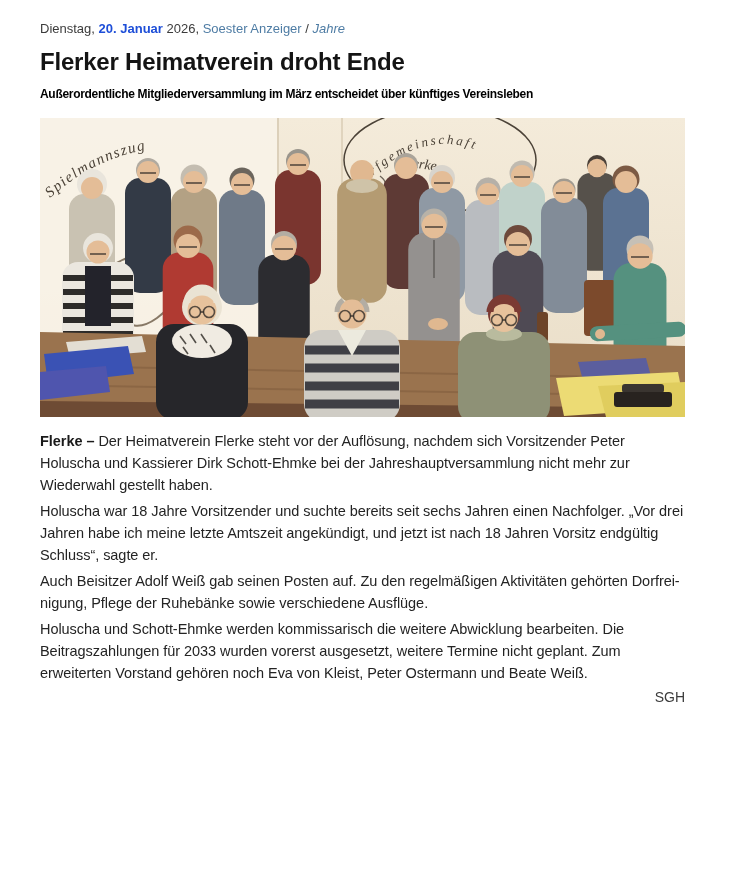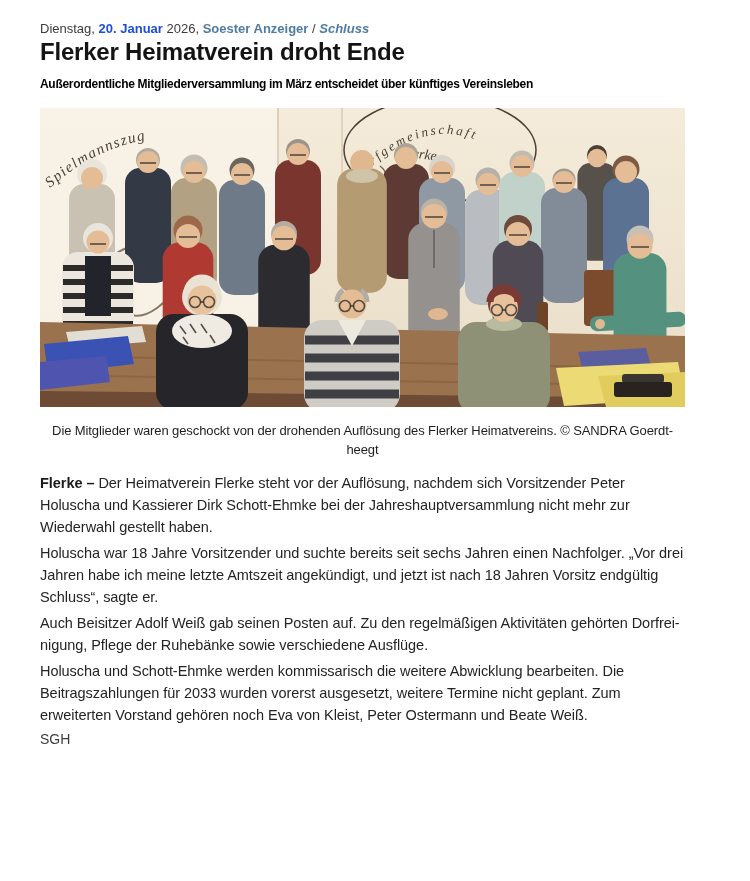--- a/index.html
+++ b/index.html
@@ -1,46 +1,46 @@
 <!DOCTYPE html>
 <html lang="de"><head>
 <meta charset="utf-8">
 <style>
   html,body{margin:0;padding:0;background:#ffffff;}
   body{width:750px;font-family:"Liberation Sans",sans-serif;color:#222;}
   .page{padding:21px 65px 4px 40px;width:645px;}
   .dateline{font-size:13px;line-height:16px;color:#3b3b3b;letter-spacing:0;}
   .dateline .b{font-weight:bold;color:#1d4ed8;}
-  .lnk{color:#4e7ca4;cursor:pointer;font-weight:bold;}
+  .lnk{color:#4e7ca4;cursor:pointer;}
   .lnk.it{font-style:italic;}
-  h1{font-size:24px;line-height:30px;margin:0 0 0;color:#141414;letter-spacing:-0.2px;font-weight:bold;}
+  h1{font-size:24px;line-height:30px;margin:10px 0 0;color:#141414;letter-spacing:-0.2px;font-weight:bold;}
   h2{font-size:12px;line-height:25px;margin:5px 0 0;color:#000000;letter-spacing:-0.3px;font-weight:bold;}
   .photo{margin-top:11px;width:645px;height:299px;overflow:hidden;}
   .photo svg{display:block;}
   .caption{margin-top:14px;font-size:13px;line-height:19px;color:#1e1e1e;text-align:center;letter-spacing:-0.1px;}
   .bodytext{margin-top:13px;font-size:14.5px;line-height:22px;color:#242424;letter-spacing:-0.05px;}
   .bodytext p{margin:0 0 4px;}
   .bodytext .lead{font-weight:bold;color:#1a1a1a;}
-  .initials{text-align:left;font-size:14px;line-height:18px;color:#3c3c3c;margin-top:2px;}
+  .initials{text-align:right;font-size:14px;line-height:18px;color:#3c3c3c;margin-top:2px;}
   
   .walltxt{fill:#4b4237;font-family:"Liberation Serif",serif;font-style:italic;}
   .gl{stroke:#2f2a26;stroke-width:1.6;opacity:.78;}
 </style>
 </head>
 <body>
 
 <div class="page">
 
   <div class="dateline">
     <span>Dienstag,</span>
     <span class="b">20. Januar</span>
     <span>2026,</span>
     <span class="lnk">Soester Anzeiger</span>
     <span>/</span>
-    <span class="lnk it">Schluss</span>
+    <span class="lnk it">Jahre</span>
   </div>
 
   <h1>Flerker Heimatverein droht Ende</h1>
   <h2>Außerordentliche Mitgliederversammlung im März entscheidet über künftiges Vereinsleben</h2>
 
   <div class="photo">
     <svg width="645" height="299" viewBox="0 0 645 299" xmlns="http://www.w3.org/2000/svg">
       <defs>
         <linearGradient id="wallg" x1="0" y1="0" x2="0" y2="1">
           <stop offset="0" stop-color="#f4ebda"></stop>
@@ -195,24 +195,20 @@
           <circle r="14" fill="#e7c29c"></circle>
           <path d="M-14,-6 a14,14 0 0 1 28,0" fill="none" stroke="#7b3a33" stroke-width="7"></path>
           <circle cx="-7" cy="2" r="5.5" fill="none" class="gl"></circle>
             <circle cx="7" cy="2" r="5.5" fill="none" class="gl"></circle>
             <line class="gl" x1="-2" y1="2" x2="2" y2="2"></line>
         </g>
       </g>
     </svg>
   </div>
 
-  <div class="caption">
-    <span>Die Mitglieder waren geschockt von der drohenden Auflösung des Flerker Heimatvereins. © SANDRA Goerdt-</span><br>
-    <span>heegt</span>
-  </div>
 
   <div class="bodytext">
     <p><span class="lead">Flerke –</span>
       <span>Der Heimatverein Flerke steht vor der Auflösung, nachdem sich Vorsitzender Peter Holuscha und Kassierer Dirk Schott-Ehmke bei der Jahreshauptversammlung nicht mehr zur Wiederwahl ge­stellt haben.</span></p>
     <p>Holuscha war 18 Jahre Vorsitzender und suchte bereits seit sechs Jahren einen Nachfolger. „Vor drei Jahren habe ich meine letzte Amtszeit angekündigt, und jetzt ist nach 18 Jahren Vorsitz endgültig Schluss“, sagte er.</p>
     <p>Auch Beisitzer Adolf Weiß gab seinen Posten auf. Zu den regelmäßigen Aktivitäten gehörten Dorfrei­nigung, Pflege der Ruhebänke sowie verschiedene Ausflüge.</p>
     <p>Holuscha und Schott-Ehmke werden kommissarisch die weitere Abwicklung bearbeiten. Die Beitrags­zahlungen für 2033 wurden vorerst ausgesetzt, weitere Termine nicht geplant. Zum erweiterten Vor­stand gehören noch Eva von Kleist, Peter Ostermann und Beate Weiß.</p>
   </div>
 
   <div class="initials">SGH</div>

